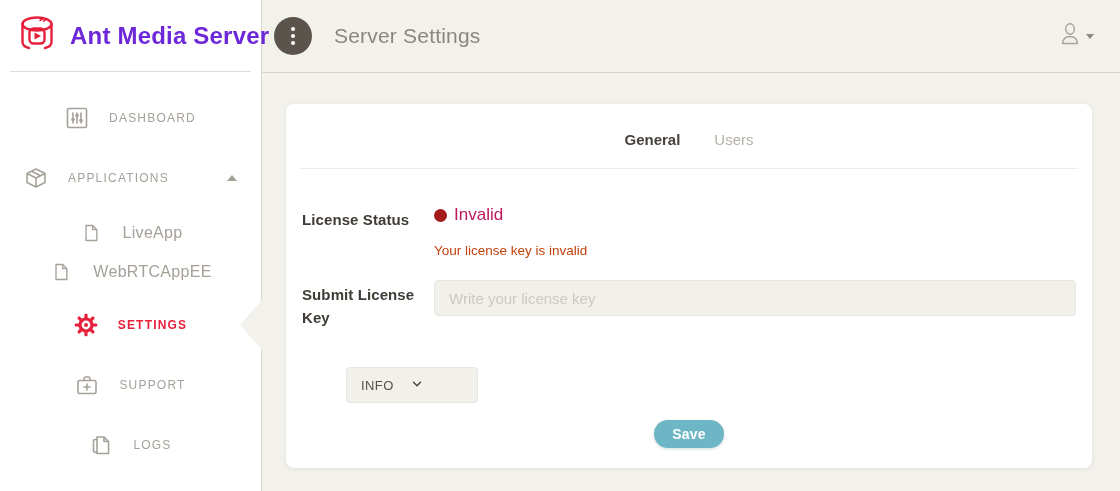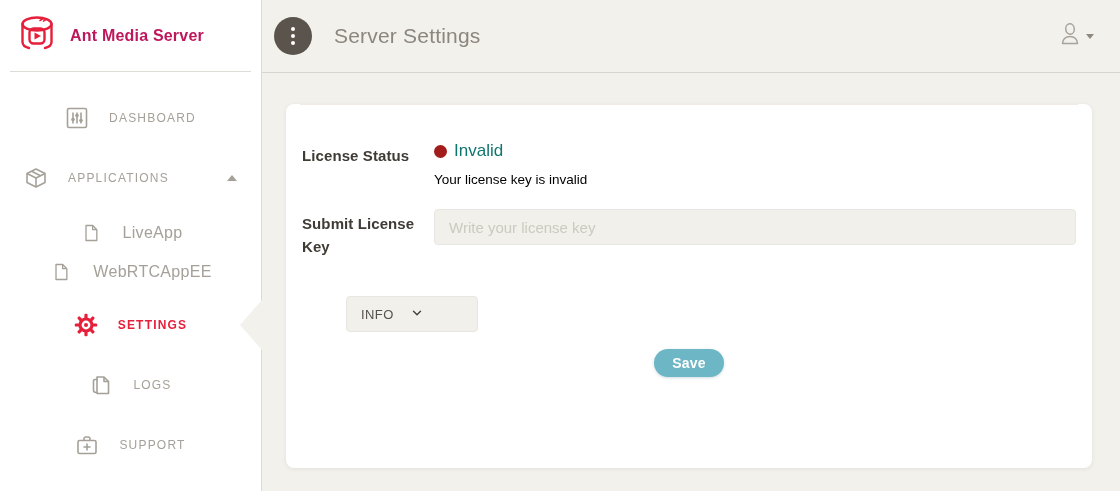--- a/index.html
+++ b/index.html
@@ -19,21 +19,21 @@
     background:#ffffff;
     border-right:1px solid #dcdad5;
   }
   .logo-row {
     height:72px; margin:0 10px;
     display:flex; align-items:center; gap:12px;
     padding-left:6px;
     border-bottom:1px solid #dedcd7;
   }
   .logo-text {
-    color:#be185d; font-size:16px; font-weight:600; letter-spacing:0.2px;
+    color:#6d28d9; font-size:24px; font-weight:600; letter-spacing:0.2px;
     white-space:nowrap;
   }
   .nav { padding-top:1px; }
   .nav-item {
     display:flex; align-items:center;
     height:44px; padding:0 24px; gap:20px;
     cursor:pointer;
     justify-content:center;
   }
   .nav-item .icon { width:24px; height:24px; display:flex; align-items:center; justify-content:center; flex-shrink:0; }
@@ -105,22 +105,22 @@
 
   .form { padding:0 16px; }
   .row { display:grid; grid-template-columns:132px 1fr; }
   .row-label {
     font-size:15px; font-weight:700; color:#3f3b35; letter-spacing:0.1px;
     padding-top:4px; line-height:1.5;
   }
   .row1 { margin-top:36px; }
   .status-line { display:flex; align-items:center; gap:7px; }
   .status-dot { width:13px; height:13px; border-radius:50%; background:#a31c1c; }
-  .status-value { font-size:17px; color:#0f766e; }
-  .status-desc { margin-top:11px; font-size:13.5px; color:#000000; }
+  .status-value { font-size:17px; color:#be185d; }
+  .status-desc { margin-top:18px; font-size:13.5px; color:#c2410c; }
 
   .row2 { margin-top:22px; }
   .license-input {
     width:100%; height:36px;
     background:#f1f0ea; border:1px solid #e8e6e0; border-radius:4px;
     padding:16px 14px; font-size:15px; color:#55514b;
     font-family:"Liberation Sans", sans-serif;
     outline:none;
   }
   .license-input::placeholder { color:#ccc9c0; }
@@ -237,37 +237,37 @@
             <circle cx="12" cy="12" r="4.4" fill="#ffffff"></circle>
             <circle cx="12" cy="12" r="2" fill="#e61f3b"></circle>
           </svg>
         </span>
         <span class="nav-label">SETTINGS</span>
       </div>
 
       <div class="nav-item mt16">
         <span class="icon">
           <svg width="24" height="24" viewBox="0 0 24 24" fill="none" stroke="#a5a199" stroke-width="1.6" stroke-linejoin="round">
+            <rect x="3" y="7.5" width="18" height="13" rx="1.5"></rect>
+            <path d="M9 7.5 V5.8 A1.8 1.8 0 0 1 10.8 4 H13.2 A1.8 1.8 0 0 1 15 5.8 V7.5"></path>
+            <path d="M12 11 V17 M9 14 H15" stroke-linecap="round"></path>
+          </svg>
+        </span>
+        <span class="nav-label">SUPPORT</span>
+      </div>
+
+      <div class="nav-item mt16">
+        <span class="icon">
+          <svg width="24" height="24" viewBox="0 0 24 24" fill="none" stroke="#a5a199" stroke-width="1.6" stroke-linejoin="round">
             <path d="M8 4 H15 L19.5 8.5 V20.5 H8 Z"></path>
             <path d="M15 4 V8.5 H19.5"></path>
             <path d="M8 6.5 H5.8 A1.3 1.3 0 0 0 4.5 7.8 V17 A2.5 2.5 0 0 0 7 19.5 H8" stroke-linecap="round"></path>
           </svg>
         </span>
         <span class="nav-label">LOGS</span>
-      </div>
-
-      <div class="nav-item mt16">
-        <span class="icon">
-          <svg width="24" height="24" viewBox="0 0 24 24" fill="none" stroke="#a5a199" stroke-width="1.6" stroke-linejoin="round">
-            <rect x="3" y="7.5" width="18" height="13" rx="1.5"></rect>
-            <path d="M9 7.5 V5.8 A1.8 1.8 0 0 1 10.8 4 H13.2 A1.8 1.8 0 0 1 15 5.8 V7.5"></path>
-            <path d="M12 11 V17 M9 14 H15" stroke-linecap="round"></path>
-          </svg>
-        </span>
-        <span class="nav-label">SUPPORT</span>
       </div>
 
     </nav>
     <span class="notch" style="top:300px;"></span>
   </aside>
 
   <div class="main">
 
     <header class="topbar">
       <button class="kebab-btn">
@@ -283,20 +283,24 @@
             <path d="M4.5 22.5 C5 17.5 8.5 15.5 12 15.5 C15.5 15.5 19 17.5 19.5 22.5 Z" stroke-linejoin="round"></path>
           </svg>
         </span>
         <span class="caret-down"></span>
       </span>
     </header>
 
     <div class="content">
       <div class="card">
 
+        <div class="tabs">
+          <span class="tab active">General</span>
+          <span class="tab inactive">Users</span>
+        </div>
         <div class="tab-divider"></div>
 
         <div class="form">
 
           <div class="row row1">
             <div class="row-label">License Status</div>
             <div>
               <div class="status-line">
                 <span class="status-dot"></span>
                 <span class="status-value">Invalid</span>

